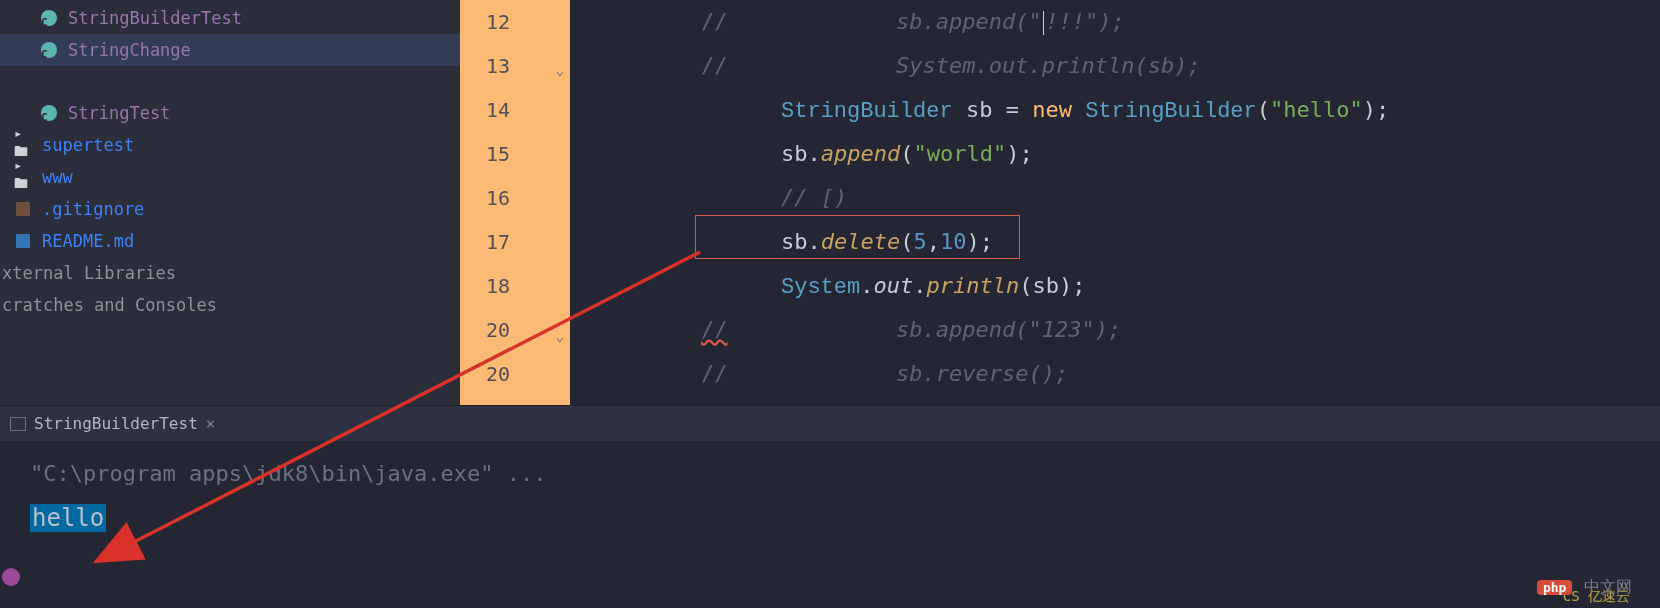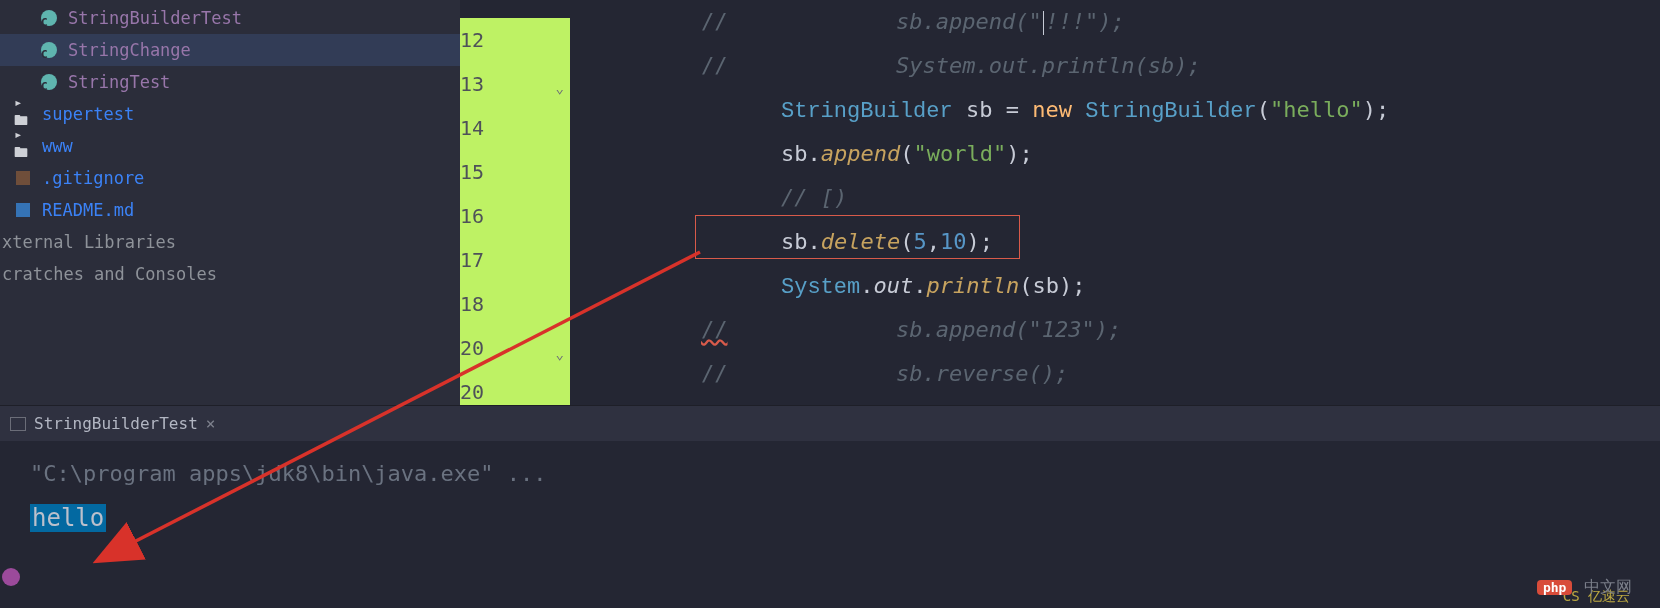--- a/index.html
+++ b/index.html
@@ -51,27 +51,26 @@
     .editor {
       flex: 1;
       background: #242633;
       display: flex;
       font-size: 22px;
       line-height: 44px;
       overflow: hidden;
     }
     .gutter {
       width: 110px;
-      text-align: left;
+      text-align: center;
       padding-right: 34px;
       color: #4e5159;
-      background: #bef264;
+      background: #fdba74;
       position: relative;
       font-size: 20px;
-      margin-top: 18px;
     }
     .gutter .ln { height: 44px; }
     .fold-arrow { position: absolute; right: 6px; color:#6b6d78; font-size:14px;}
     .code {
       flex: 1;
       color: #c7cbd6;
       white-space: pre;
       position: relative;
     }
     .code .cl { height: 44px; padding-left: 16px; }
@@ -194,21 +193,21 @@
             <span class="class-icon"></span>
           </span>
           <span class="tree-label">StringBuilderTest</span>
         </div>
         <div class="tree-item selected" style="padding-left: 40px;">
           <span class="icon">
             <span class="class-icon"></span>
           </span>
           <span class="tree-label">StringChange</span>
         </div>
-        <div class="tree-item" style="padding-left: 40px;">
+        <div class="tree-item" style="padding-left: 40px; margin-top: 31px;">
           <span class="icon">
             <span class="class-icon"></span>
           </span>
           <span class="tree-label">StringTest</span>
         </div>
         <div class="tree-item" style="padding-left: 14px;">
           <span class="icon folder-icon">▸ 🖿</span>
           <span class="tree-label file">supertest</span>
         </div>
         <div class="tree-item" style="padding-left: 14px;">

